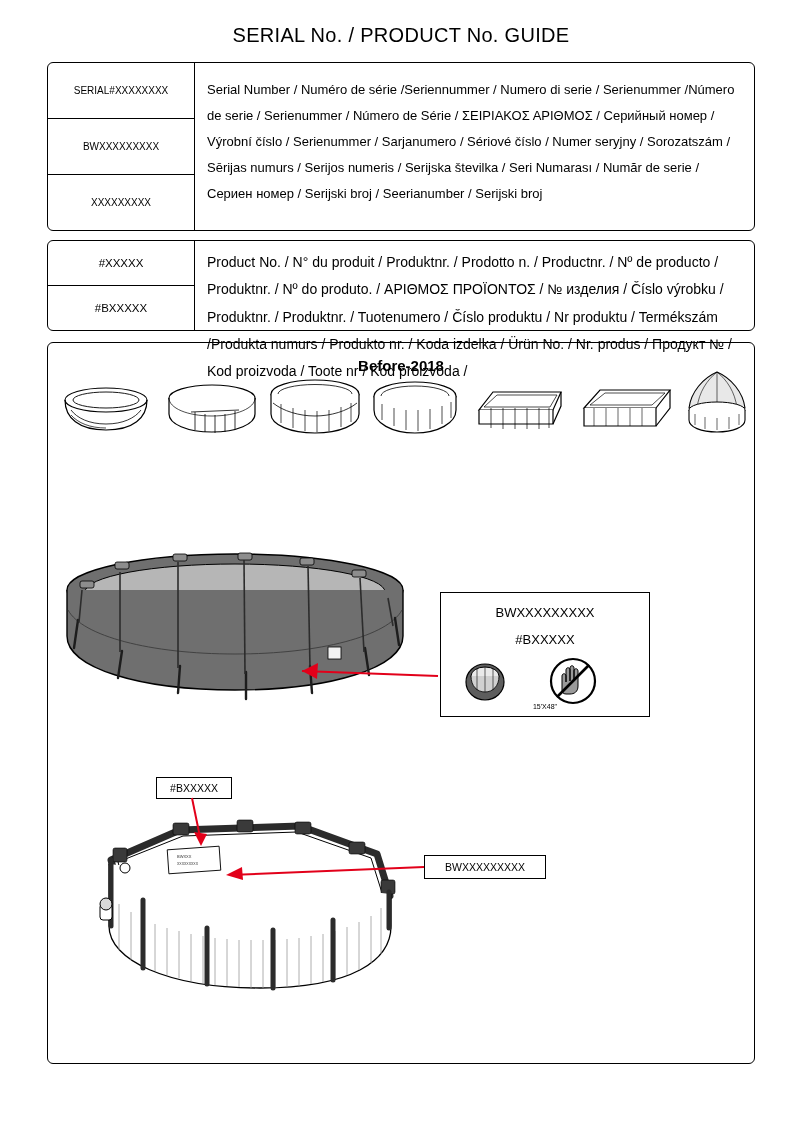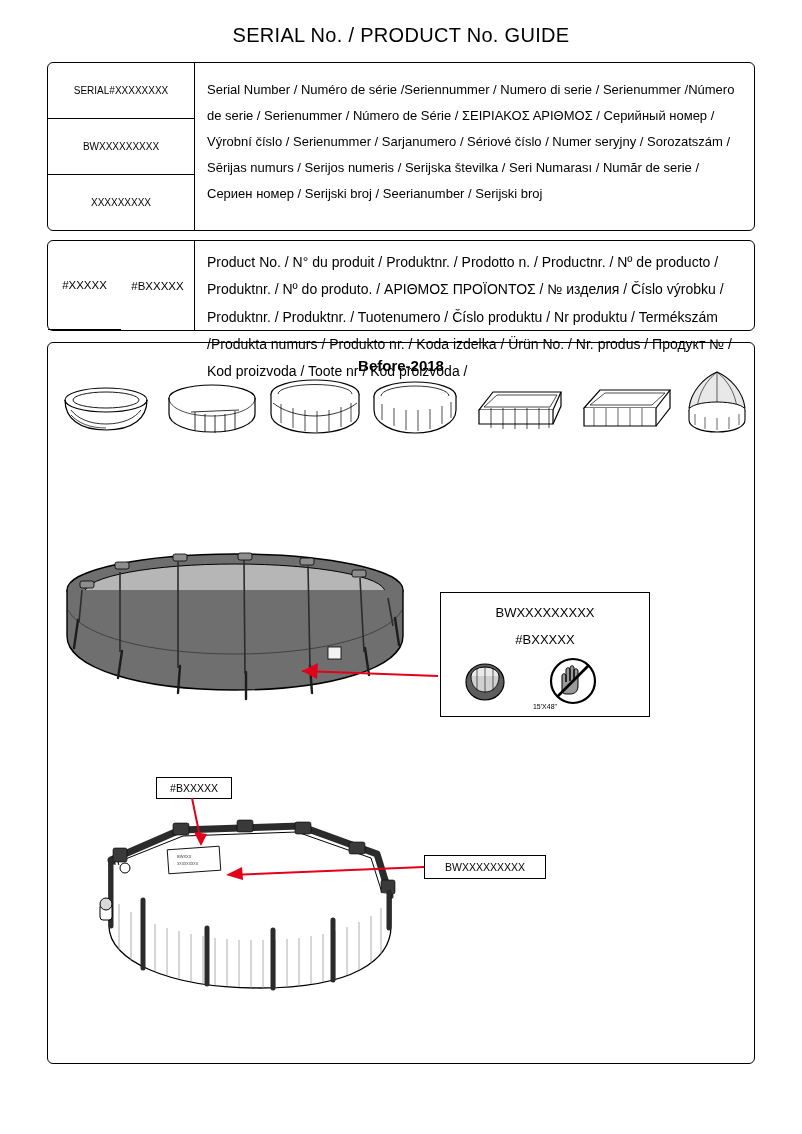--- a/index.html
+++ b/index.html
@@ -78,21 +78,21 @@
     border: 1.5px solid #000;
     border-radius: 6px;
     box-sizing: border-box;
     display: flex;
   }
   .product-left {
     width: 147px;
     border-right: 1.5px solid #000;
     box-sizing: border-box;
     display: flex;
-    flex-direction: row;
+    flex-direction: column;
   }
   .product-left .cell {
     flex: 1;
     display: flex;
     align-items: center;
     justify-content: center;
     font-size: 11.5px;
     border-bottom: 1.2px solid #000;
     box-sizing: border-box;
   }

